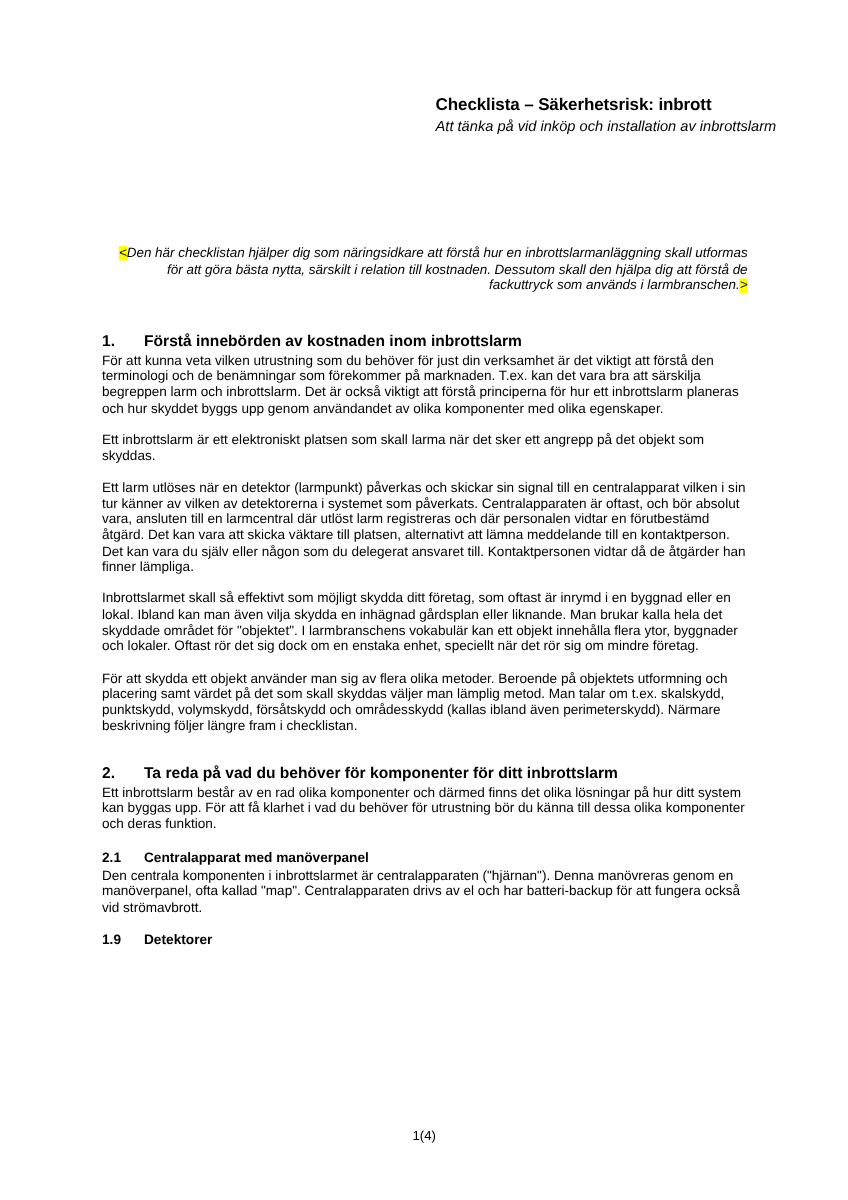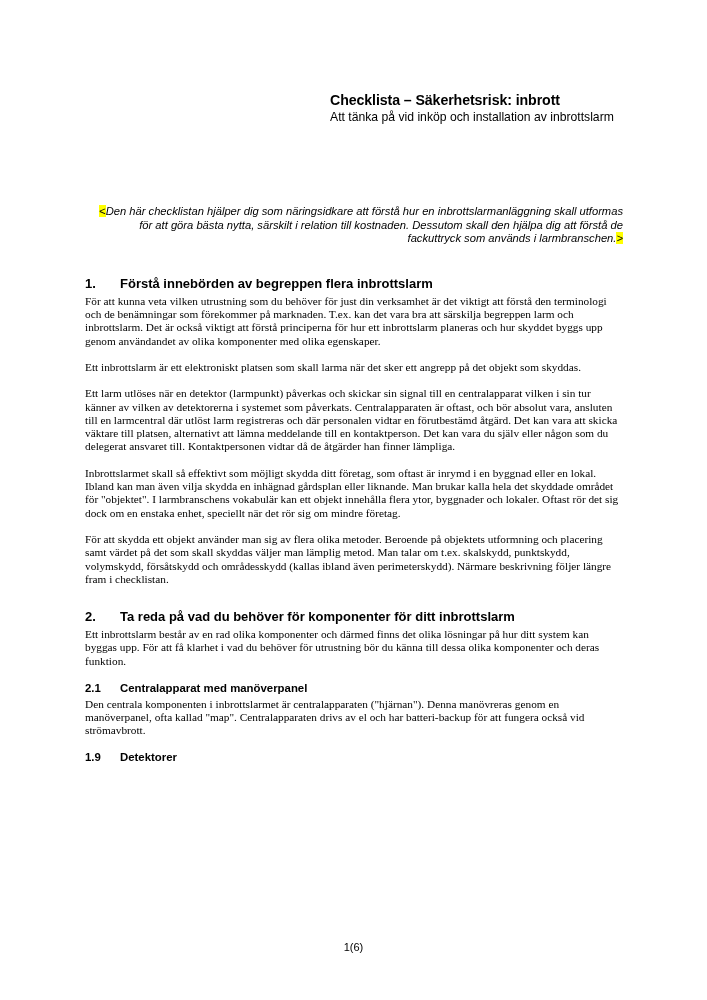--- a/index.html
+++ b/index.html
@@ -19,38 +19,38 @@
     width: 707px;
     height: 1000px;
     background: #ffffff;
     overflow: hidden;
     box-sizing: border-box;
   }
 
   
   .header-block {
     position: absolute;
-    left: 330px;
+    left: 363px;
     top: 80px;
     width: 290px;
-    margin-top: 12px;
   }
   .doc-title {
     font-size: 14.2px;
     font-weight: bold;
     line-height: 17px;
     letter-spacing: -0.1px;
     margin: 0 0 1px 0;
     white-space: nowrap;
   }
   .doc-subtitle {
     font-size: 12.2px;
     font-weight: normal;
     line-height: 14.5px;
     margin: 0;
+    font-style: italic;
   }
 
   
   .content {
     position: absolute;
     left: 85px;
     top: 205px;
     width: 538px;
   }
 
@@ -97,21 +97,20 @@
     flex: 0 0 35px;
   }
   .h2 .txt { flex: 1 1 auto; }
 
   
   .p {
     font-size: 11.3px;
     line-height: 13.3px;
     margin: 0 0 13px 0;
     text-align: left;
-    font-family: Liberation Serif, serif;
   }
 
   .gap-before-h1 { margin-top: 23px; }
   .gap-before-h2 { margin-top: 14px; }
 
   
   .footer {
     position: absolute;
     left: 0;
     right: 0;
@@ -130,21 +129,21 @@
     <div class="doc-title">Checklista – Säkerhetsrisk: inbrott</div>
     <div class="doc-subtitle">Att tänka på vid inköp och installation av inbrottslarm</div>
   </div>
 
   <div class="content">
 
     <p class="intro"><span class="hl">&lt;</span><span>Den här checklistan hjälper dig som näringsidkare att förstå hur en inbrottslarmanläggning skall utformas för att göra bästa nytta, särskilt i relation till kostnaden. Dessutom skall den hjälpa dig att förstå de fackuttryck som används i larmbranschen.</span><span class="hl">&gt;</span></p>
 
     <div class="h1">
       <span class="num">1.</span>
-      <span class="txt">Förstå innebörden av begreppen flera inbrottslarm</span>
+      <span class="txt">Förstå innebörden av kostnaden inom inbrottslarm</span>
     </div>
     <p class="p">För att kunna veta vilken utrustning som du behöver för just din verksamhet är det viktigt att förstå den terminologi och de benämningar som förekommer på marknaden. T.ex. kan det vara bra att särskilja begreppen larm och inbrottslarm. Det är också viktigt att förstå principerna för hur ett inbrottslarm planeras och hur skyddet byggs upp genom användandet av olika komponenter med olika egenskaper.</p>
     <p class="p">Ett inbrottslarm är ett elektroniskt platsen som skall larma när det sker ett angrepp på det objekt som skyddas.</p>
     <p class="p">Ett larm utlöses när en detektor (larmpunkt) påverkas och skickar sin signal till en centralapparat vilken i sin tur känner av vilken av detektorerna i systemet som påverkats. Centralapparaten är oftast, och bör absolut vara, ansluten till en larmcentral där utlöst larm registreras och där personalen vidtar en förutbestämd åtgärd. Det kan vara att skicka väktare till platsen, alternativt att lämna meddelande till en kontaktperson. Det kan vara du själv eller någon som du delegerat ansvaret till. Kontaktpersonen vidtar då de åtgärder han finner lämpliga.</p>
     <p class="p">Inbrottslarmet skall så effektivt som möjligt skydda ditt företag, som oftast är inrymd i en byggnad eller en lokal. Ibland kan man även vilja skydda en inhägnad gårdsplan eller liknande. Man brukar kalla hela det skyddade området för "objektet". I larmbranschens vokabulär kan ett objekt innehålla flera ytor, byggnader och lokaler. Oftast rör det sig dock om en enstaka enhet, speciellt när det rör sig om mindre företag.</p>
     <p class="p">För att skydda ett objekt använder man sig av flera olika metoder. Beroende på objektets utformning och placering samt värdet på det som skall skyddas väljer man lämplig metod. Man talar om t.ex. skalskydd, punktskydd, volymskydd, försåtskydd och områdesskydd (kallas ibland även perimeterskydd). Närmare beskrivning följer längre fram i checklistan.</p>
 
     <div class="h1 gap-before-h1">
       <span class="num">2.</span>
       <span class="txt">Ta reda på vad du behöver för komponenter för ditt inbrottslarm</span>
@@ -158,16 +157,16 @@
     <p class="p">Den centrala komponenten i inbrottslarmet är centralapparaten ("hjärnan"). Denna manövreras genom en manöverpanel, ofta kallad "map". Centralapparaten drivs av el och har batteri-backup för att fungera också vid strömavbrott.</p>
 
     <div class="h2 gap-before-h2">
       <span class="num">1.9</span>
       <span class="txt">Detektorer</span>
     </div>
 
   </div>
 
   <div class="footer">
-    <span>1(6)</span>
+    <span>1(4)</span>
   </div>
 
 </div>
 
 </body></html>

